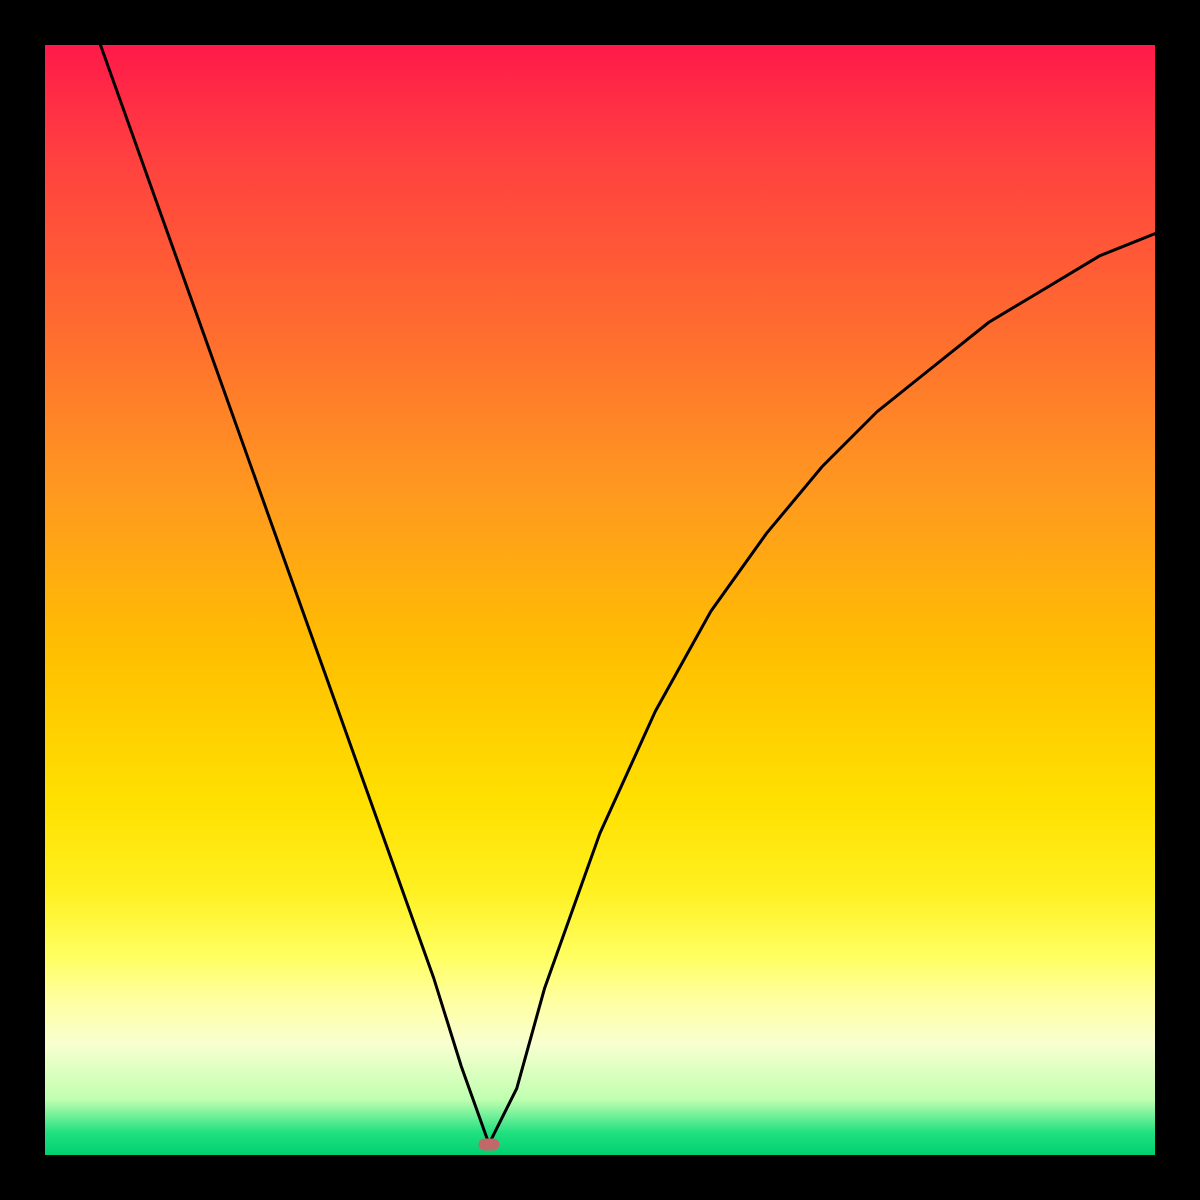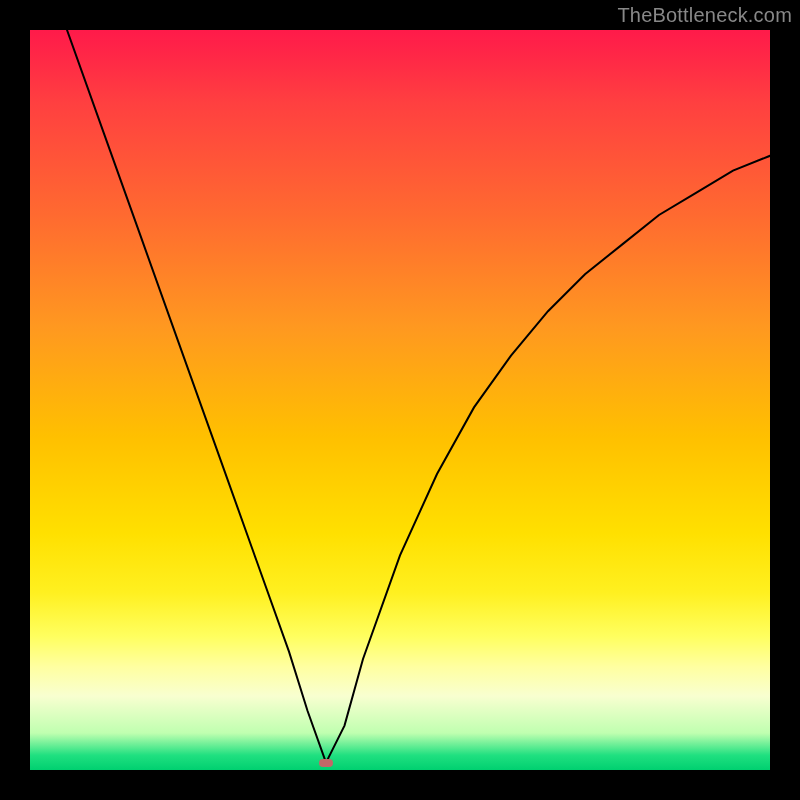--- a/index.html
+++ b/index.html
@@ -75,21 +75,20 @@
     font-size: 20px;
     font-weight: 500;
     letter-spacing: 0.2px;
     user-select: none;
   }
 </style>
 </head>
 <body>
 
 <div class="frame">
-  <div class="watermark">TheBottleneck.com</div>
 
   <div class="plot">
     <div class="grad"></div>
     <svg class="curve-svg" viewBox="0 0 740 740" preserveAspectRatio="none">
       <path id="curve" class="curve-path" d="M37.0 0.0 L74.0 103.6 L111.0 207.2 L148.0 310.8 L185.0 414.4 L222.0 518.0 L259.0 621.6 L277.5 680.8 L296.0 732.6 L314.5 695.6 L333.0 629.0 L370.0 525.4 L407.0 444.0 L444.0 377.4 L481.0 325.6 L518.0 281.2 L555.0 244.2 L592.0 214.6 L629.0 185.0 L666.0 162.8 L703.0 140.6 L740.0 125.8"></path>
     </svg>
     <div id="marker" class="marker" style="left: 296px; top: 732.6px;"></div>
   </div>
 </div>
 

